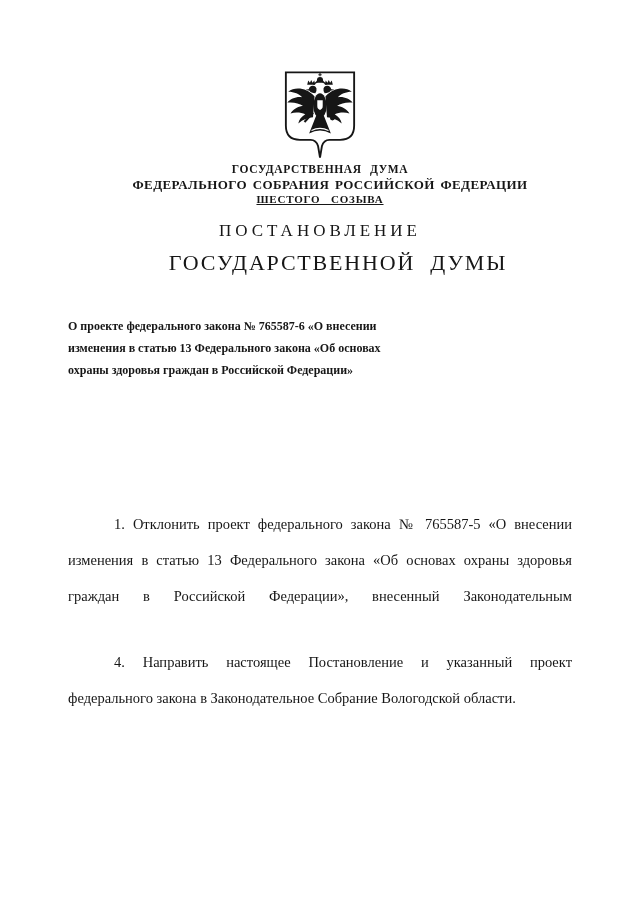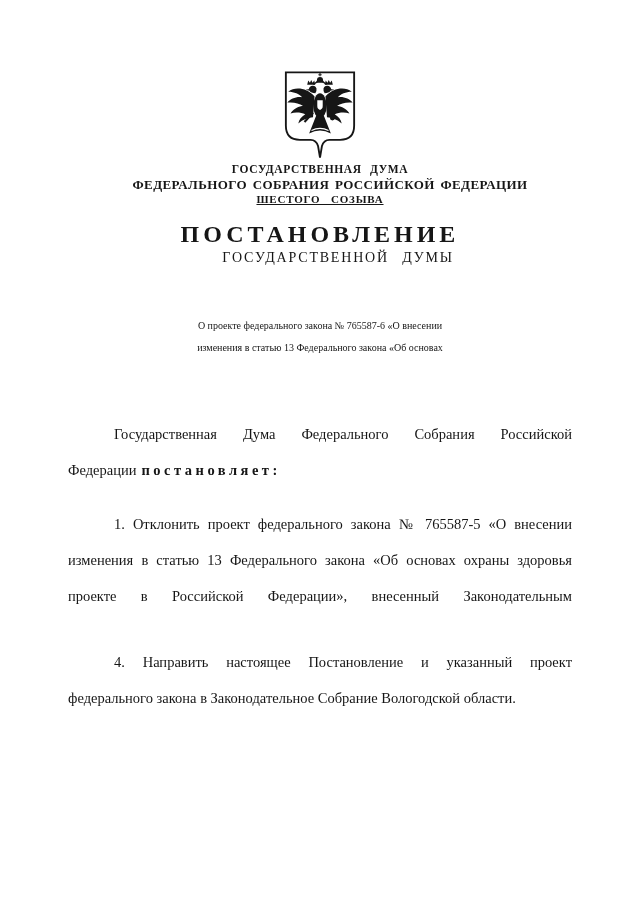--- a/index.html
+++ b/index.html
@@ -48,41 +48,41 @@
   .org-line3 {
     top: 193px;
     font-size: 11px;
     font-weight: bold;
     letter-spacing: 0.8px;
     word-spacing: 7px;
     text-decoration: underline;
   }
   .doc-type {
     top: 221px;
-    font-size: 24px;
-    font-weight: bold;
+    font-size: 17px;
+    font-weight: normal;
     letter-spacing: 4px;
     word-spacing: 6px;
   }
   .doc-org {
     top: 250px;
-    font-size: 14px;
+    font-size: 22px;
     font-weight: normal;
     letter-spacing: 1.8px;
     word-spacing: 8px;
     margin-left: 36px;
   }
   .doc-title {
     position: absolute;
     top: 315px;
     left: 68px;
     right: 68px;
-    text-align: center;
-    font-size: 10px;
-    font-weight: normal;
+    text-align: left;
+    font-size: 12px;
+    font-weight: bold;
     line-height: 22px;
   }
   .bodyblock {
     position: absolute;
     left: 68px;
     right: 68px;
     font-size: 14.5px;
     line-height: 36px;
   }
   .preamble { top: 416px; }
@@ -152,31 +152,28 @@
   <div class="centered org-line1">ГОСУДАРСТВЕННАЯ ДУМА</div>
   <div class="centered org-line2">ФЕДЕРАЛЬНОГО СОБРАНИЯ РОССИЙСКОЙ ФЕДЕРАЦИИ</div>
   <div class="centered org-line3">ШЕСТОГО СОЗЫВА</div>
 
   <div class="centered doc-type">ПОСТАНОВЛЕНИЕ</div>
   <div class="centered doc-org">ГОСУДАРСТВЕННОЙ ДУМЫ</div>
 
   <div class="doc-title">
     <div>О проекте федерального закона № 765587-6 «О внесении</div>
     <div>изменения в статью 13 Федерального закона «Об основах</div>
+    <div>охраны здоровья граждан в Российской Федерации»</div>
   </div>
 
-  <div class="bodyblock preamble">
-    <div class="jline indent">Государственная Дума Федерального Собрания Российской</div>
-    <div class="lline"><span>Федерации</span><span class="keyword">постановляет:</span></div>
-  </div>
 
   <div class="bodyblock item1">
     <div class="jline indent">1. Отклонить проект федерального закона № 765587-5 «О внесении</div>
     <div class="jline">изменения в статью 13 Федерального закона «Об основах охраны здоровья</div>
-    <div class="jline">проекте в Российской Федерации», внесенный Законодательным</div>
+    <div class="jline">граждан в Российской Федерации», внесенный Законодательным</div>
   </div>
 
   <div class="bodyblock item2">
     <div class="jline indent">4. Направить настоящее Постановление и указанный проект</div>
     <div class="lline">федерального закона в Законодательное Собрание Вологодской области.</div>
   </div>
 
 </div>
 
 </body></html>

